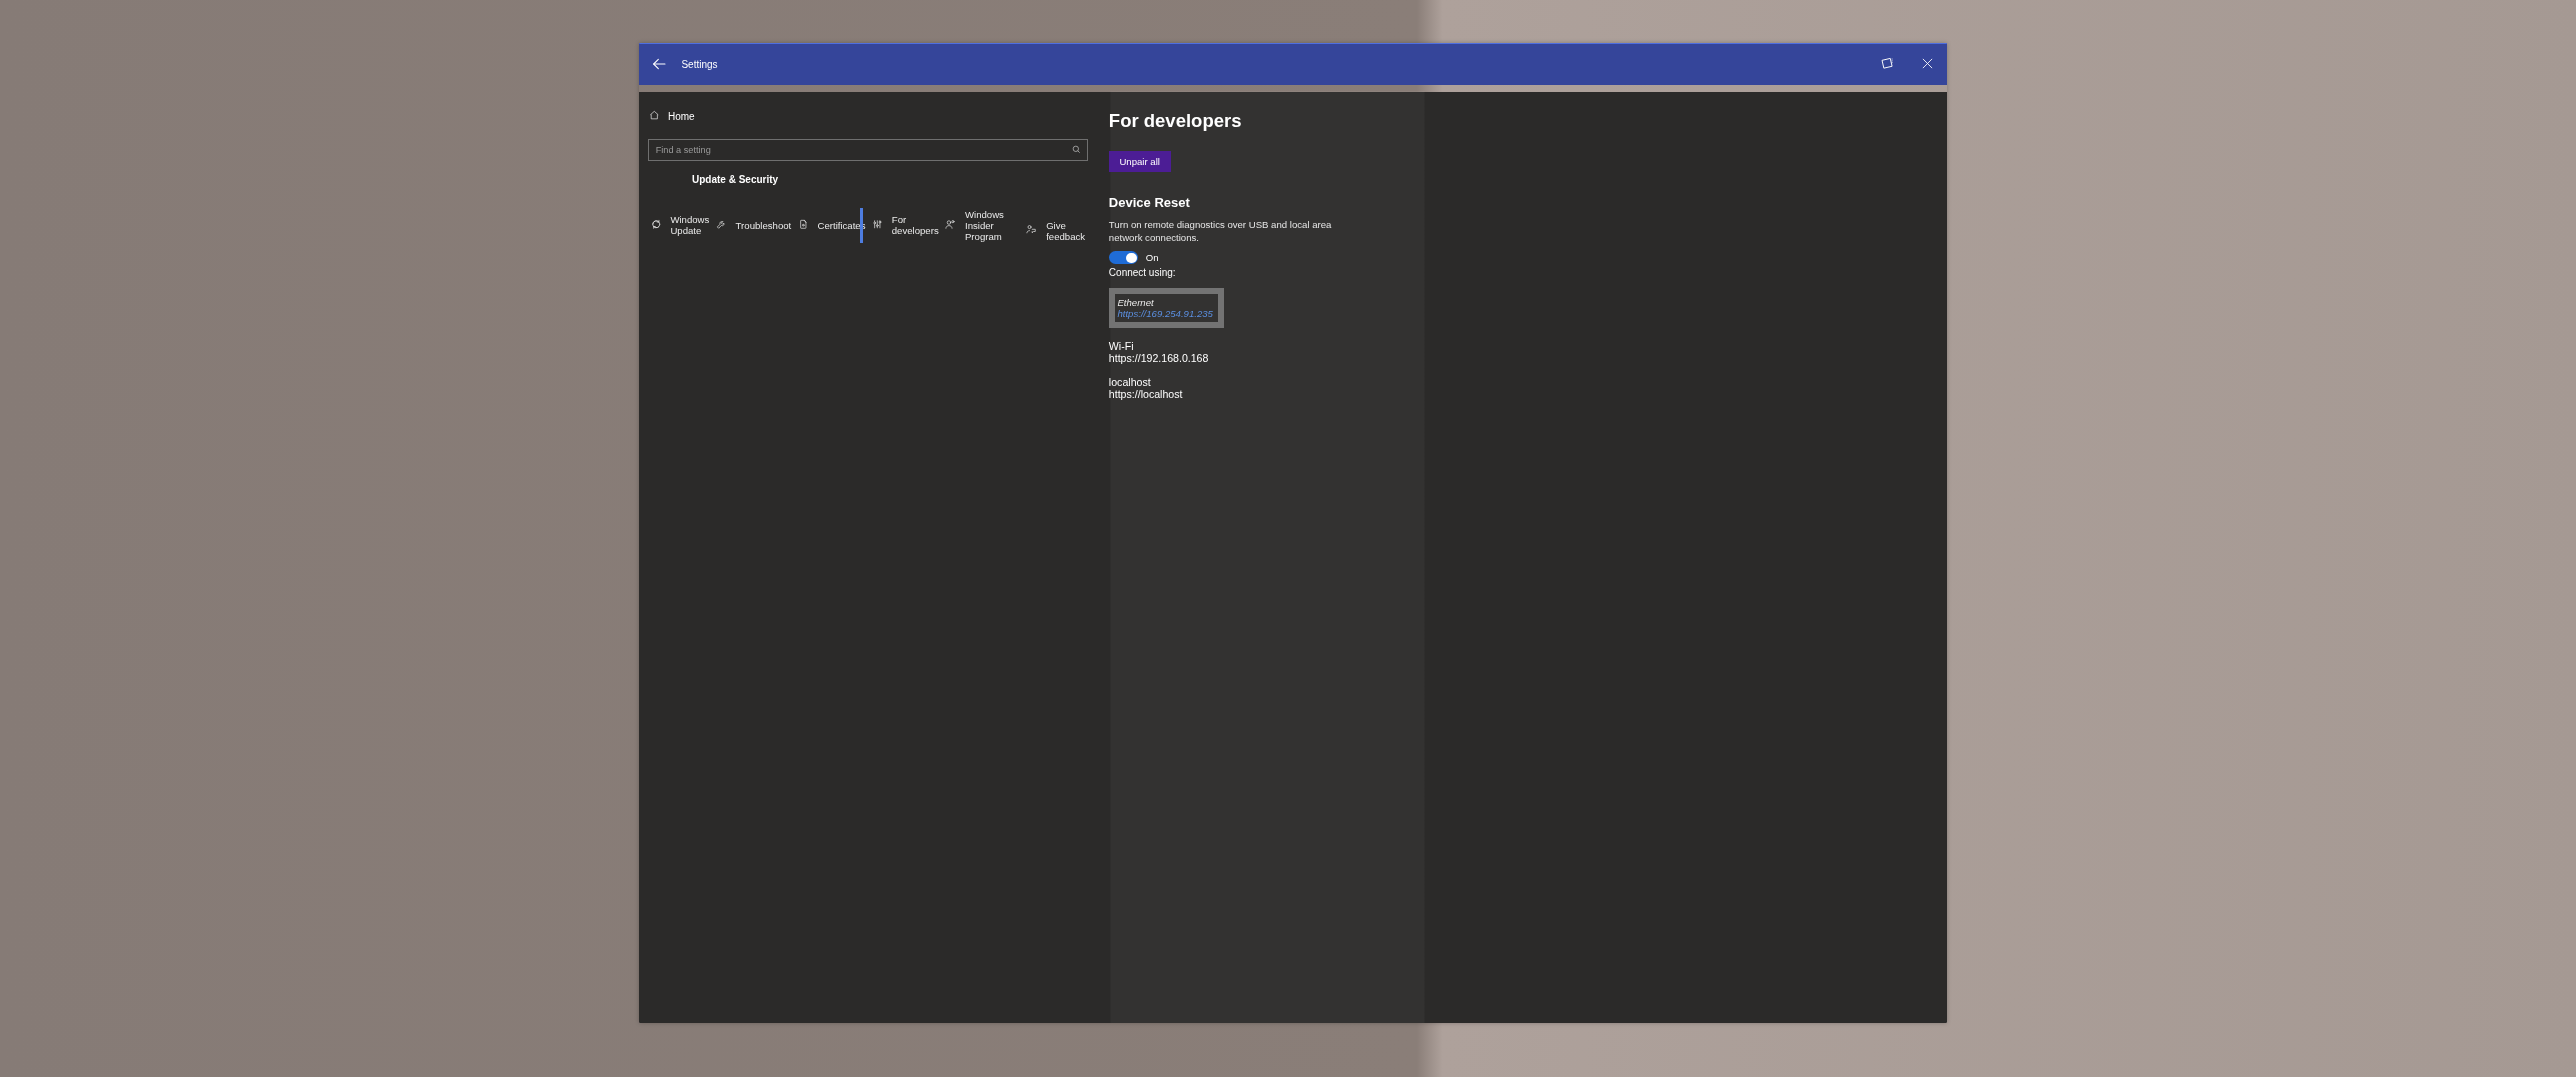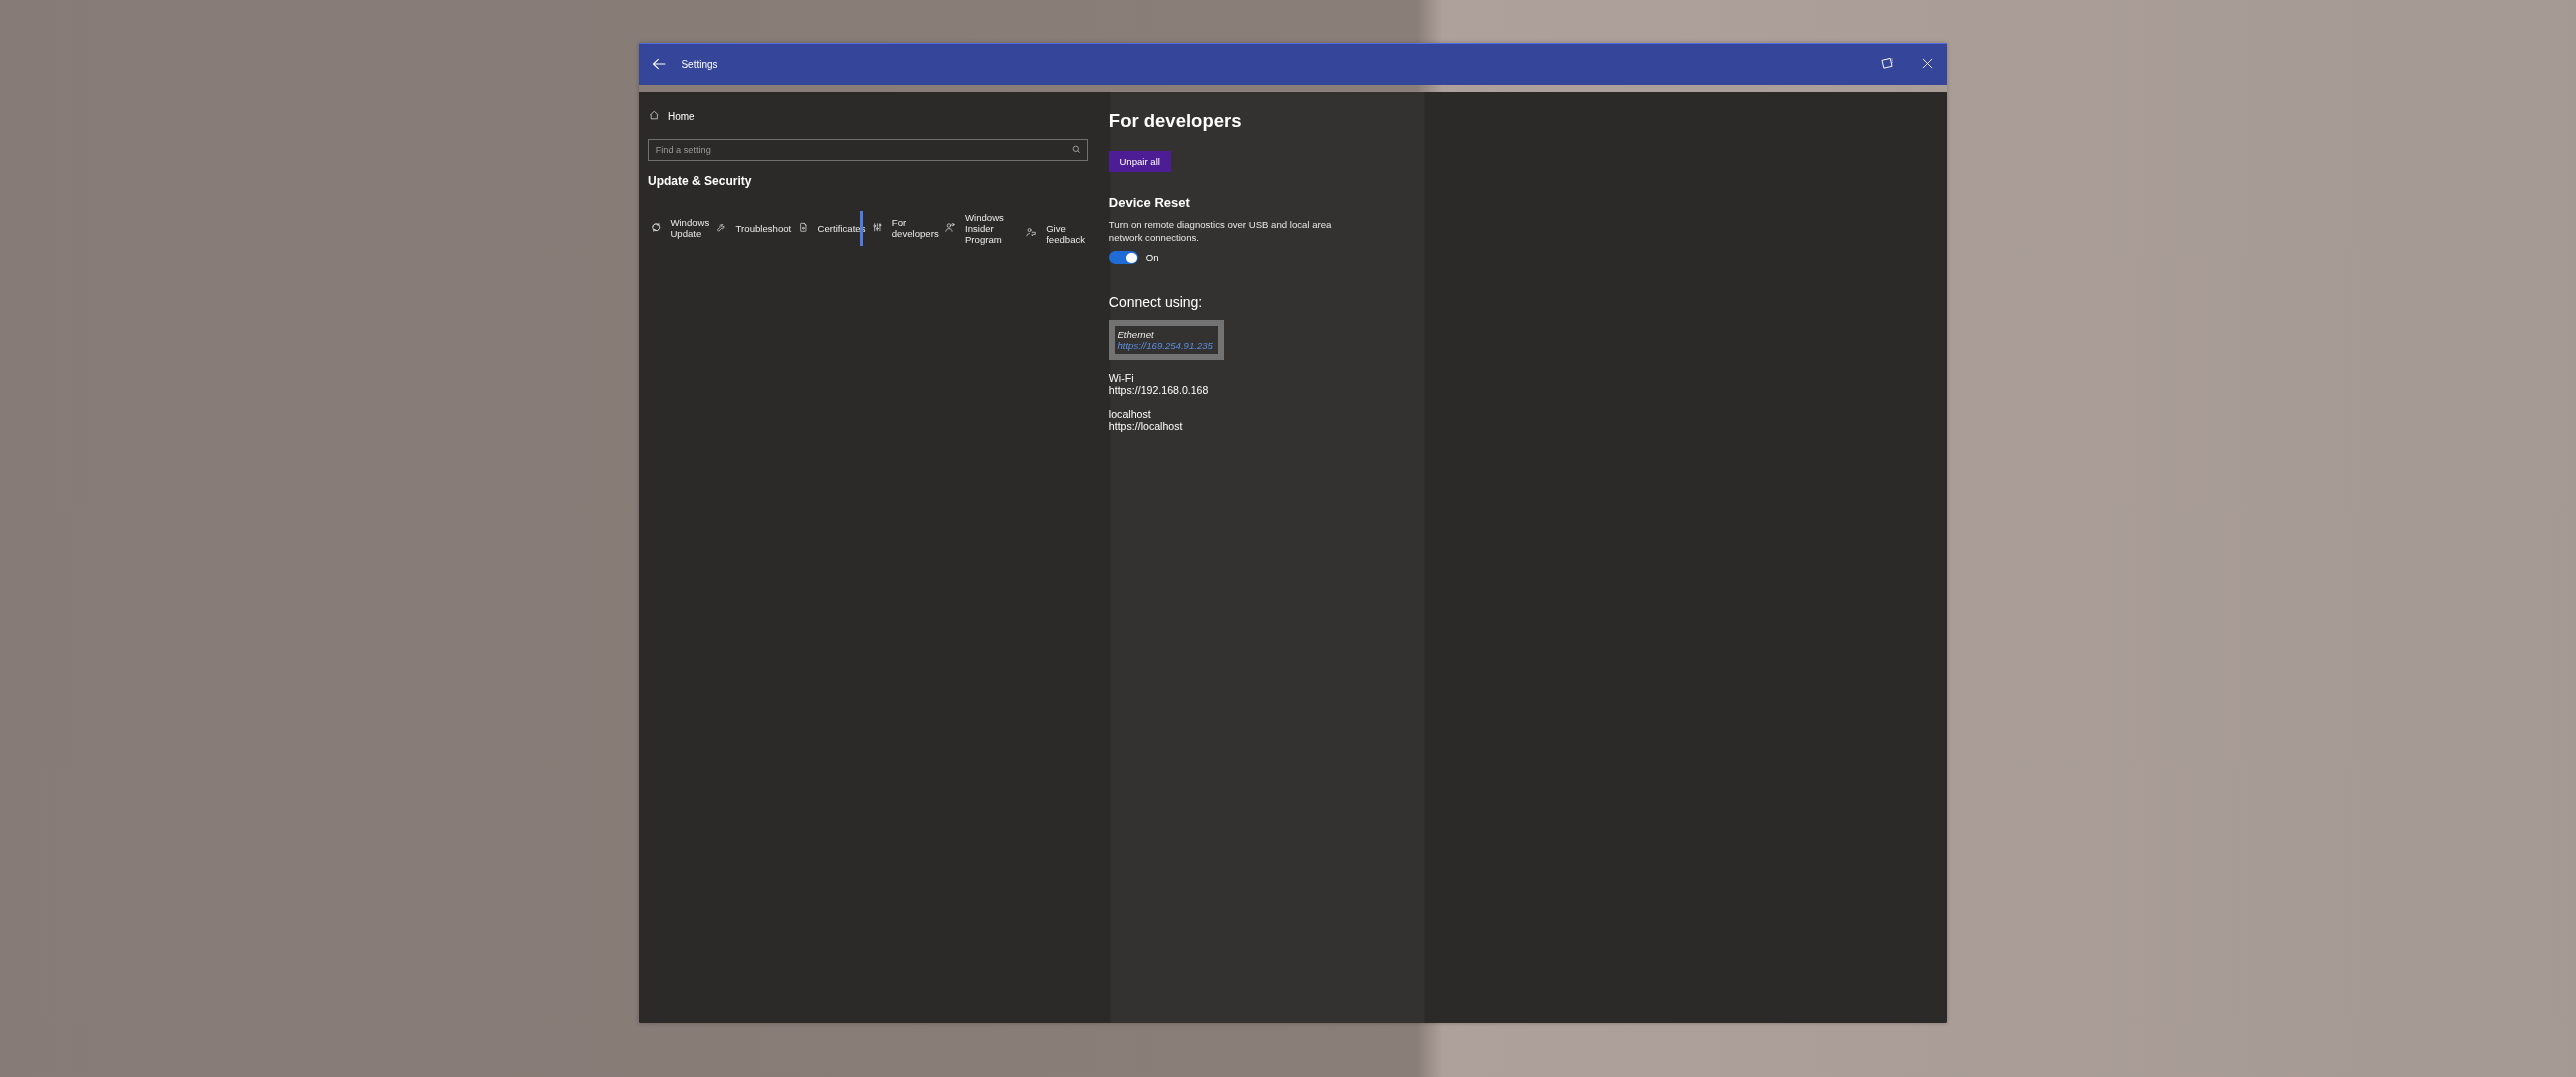--- a/index.html
+++ b/index.html
@@ -124,21 +124,22 @@
     right: 6.6px;
     top: 50%;
     transform: translateY(-50%);
     color: #bbb;
     pointer-events: none;
   }
 
   .section-title {
     margin-top: 13px;
     font-weight: 600;
-    font-size: 12px;
+    font-size: 10px;
+    margin-left: 44px;
   }
 
   .nav {
     margin-top: 17px;
     display: flex;
     flex-direction: row;
     gap: 1.3px;
   }
   .nav-item {
     display: flex;
@@ -217,21 +218,21 @@
     position: absolute;
     right: 1.3px;
     top: 1.3px;
     width: 10.6px;
     height: 10.6px;
     border-radius: 50%;
     background: #fff;
   }
   .toggle-label { font-size: 9.6px; }
 
-  .sub-label { margin-top: 30px; font-size: 14px; }
+  .sub-label { margin-top: 3px; font-size: 10px; }
 
   .conn {
     margin-top: 9.2px;
     display: inline-block;
     padding: 2.6px 4px 4px 1.3px;
   }
   .conn .cname { font-size: 9.6px; color: #eaeaea; }
   .conn .curl  {
     display: block;
     font-size: 9.6px;

